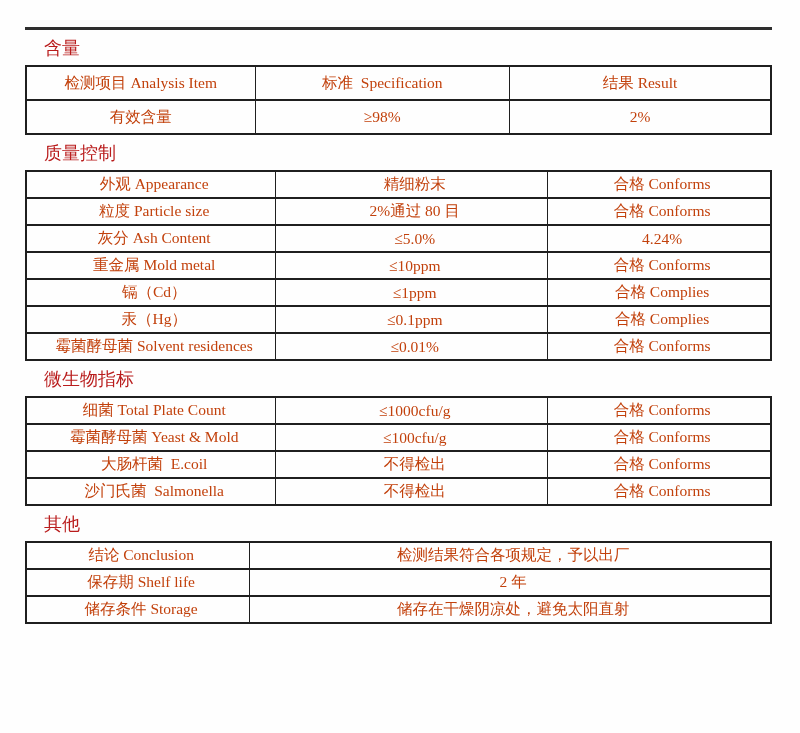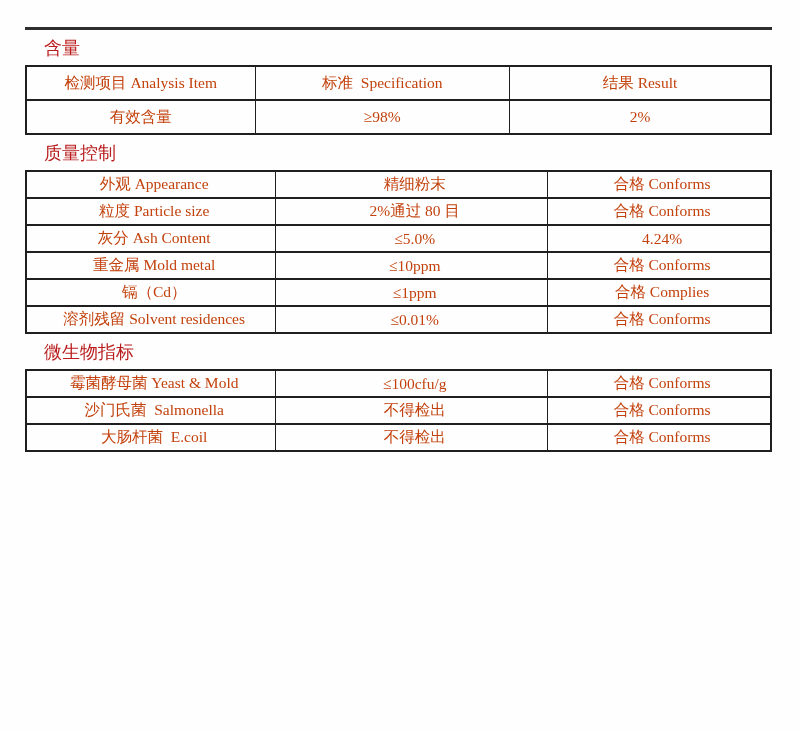--- a/index.html
+++ b/index.html
@@ -80,45 +80,72 @@
               <td>重金属 Mold metal</td>
               <td>≤10ppm</td>
               <td>合格 Conforms</td>
             </tr>
             <tr>
               <td>镉（Cd）</td>
               <td>≤1ppm</td>
               <td>合格 Complies</td>
             </tr>
             <tr>
-              <td>溶剂残留 Solvent residences</td>
+              <td>汞（Hg）</td>
+              <td>≤0.1ppm</td>
+              <td>合格 Complies</td>
+            </tr>
+            <tr>
+              <td>霉菌酵母菌 Solvent residences</td>
               <td>≤0.01%</td>
               <td>合格 Conforms</td>
             </tr>
           </tbody>
         </table>
       </section>
       <section class="section sec-2">
         <h2>微生物指标</h2>
         <table>
           <tbody>
             <tr>
+              <td>细菌 Total Plate Count</td>
+              <td>≤1000cfu/g</td>
+              <td>合格 Conforms</td>
+            </tr>
+            <tr>
               <td>霉菌酵母菌 Yeast &amp; Mold</td>
               <td>≤100cfu/g</td>
+              <td>合格 Conforms</td>
+            </tr>
+            <tr>
+              <td>大肠杆菌  E.coil</td>
+              <td>不得检出</td>
               <td>合格 Conforms</td>
             </tr>
             <tr>
               <td>沙门氏菌  Salmonella</td>
               <td>不得检出</td>
               <td>合格 Conforms</td>
             </tr>
-            <tr>
-              <td>大肠杆菌  E.coil</td>
-              <td>不得检出</td>
-              <td>合格 Conforms</td>
-            </tr>
           </tbody>
         </table>
       </section>
       <section class="section sec-3">
+        <h2>其他</h2>
+        <table>
+          <tbody>
+            <tr>
+              <td>结论 Conclusion</td>
+              <td>检测结果符合各项规定，予以出厂</td>
+            </tr>
+            <tr>
+              <td>保存期 Shelf life</td>
+              <td>2 年</td>
+            </tr>
+            <tr>
+              <td>储存条件 Storage</td>
+              <td>储存在干燥阴凉处，避免太阳直射</td>
+            </tr>
+          </tbody>
+        </table>
       </section>
     </div>
 </div>
 
 </body></html>

